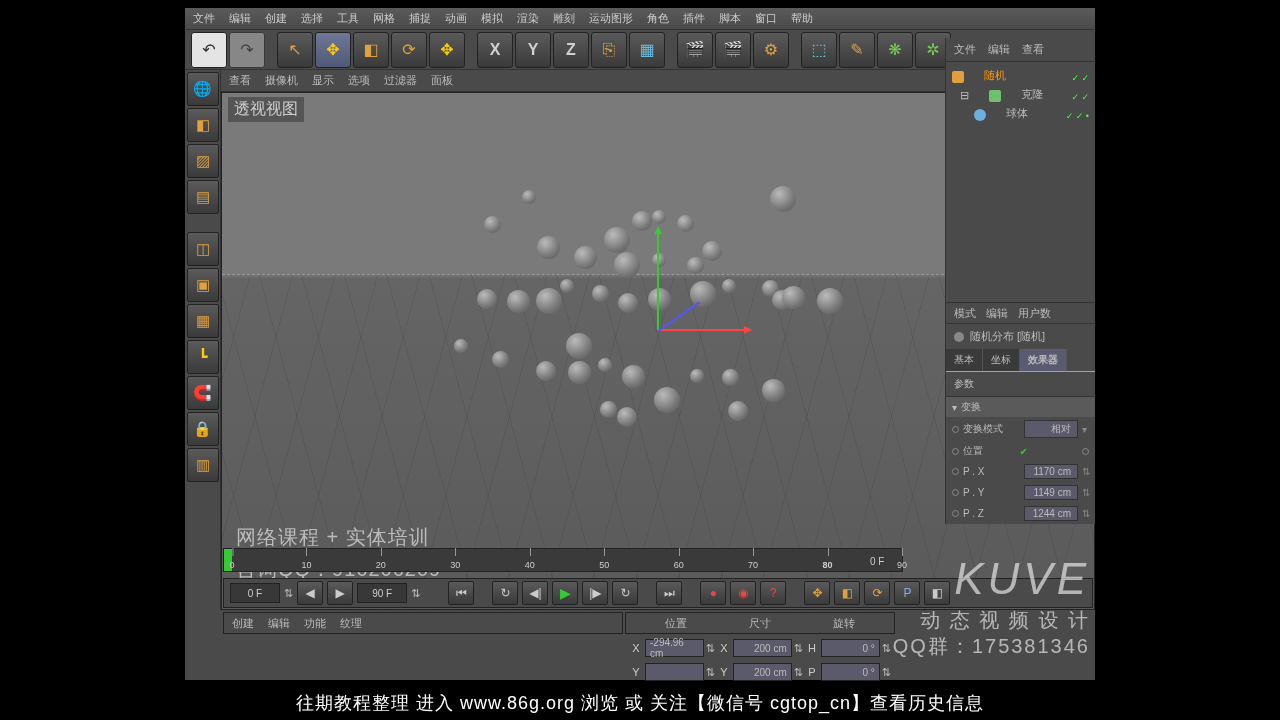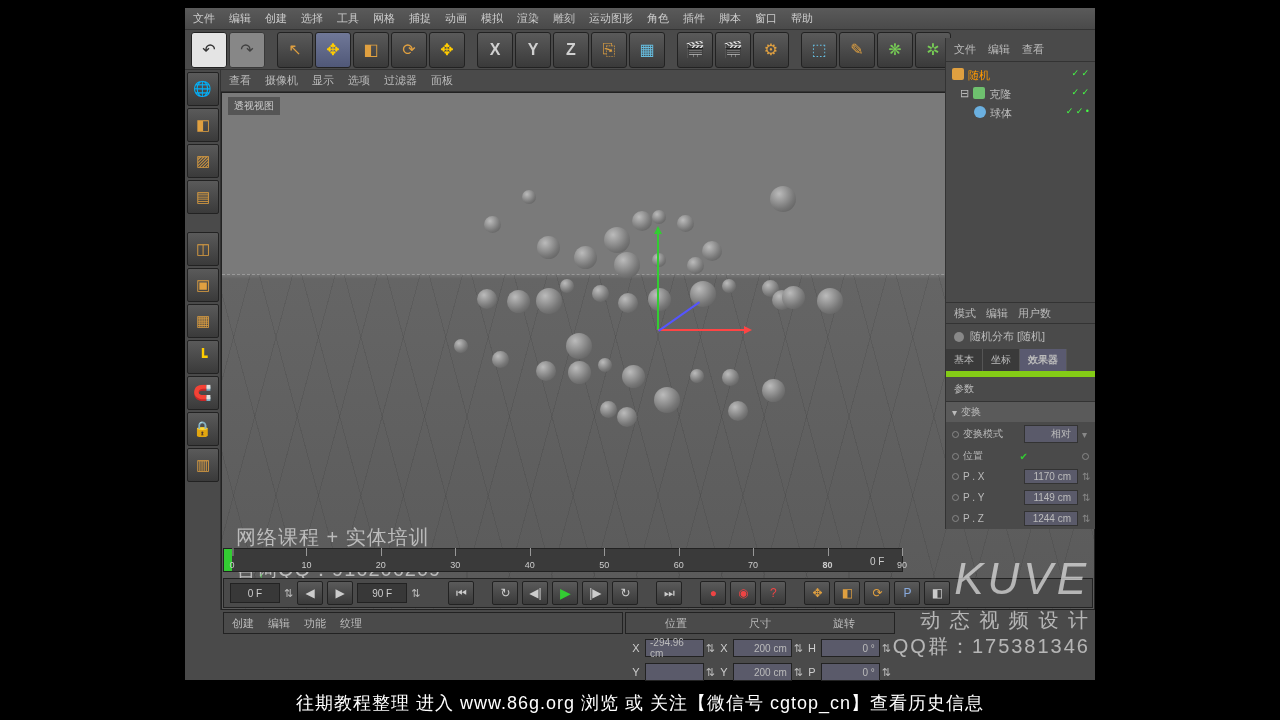--- a/index.html
+++ b/index.html
@@ -16,45 +16,45 @@
 .tbtn.blue { color: #6bd; }
 .tbtn.spacer { background: none; border: none; width: 8px; }
 .mainrow { display: flex; height: 540px; }
 .lefttools { width: 36px; background: #4a4a4a; display: flex; flex-direction: column; gap: 2px; padding: 2px; border-right: 1px solid #333; }
 .ltool { width: 32px; height: 34px; background: linear-gradient(#5a5a5a,#3a3a3a); border: 1px solid #222; border-radius: 2px; display: flex; align-items: center; justify-content: center; font-size: 15px; color: #e0a040; }
 .ltool.globe { color: #8ac; }
 .viewport-wrap { flex: 1; display: flex; flex-direction: column; }
 .vp-menu { height: 22px; background: #4a4a4a; display: flex; align-items: center; padding: 0 8px; gap: 14px; border-bottom: 1px solid #333; position: relative; }
 .vp-menu .right-icons { position: absolute; right: 6px; display: flex; gap: 3px; color: #999; font-size: 10px; }
 .viewport { flex: 1; background: linear-gradient(#7a7a7a 0%, #7a7a7a 35%, #656565 36%, #5a5a5a 100%); border: 1px solid #222; position: relative; overflow: hidden; }
-.vp-label { position: absolute; left: 6px; top: 4px; color: #ccc; font-size: 10px; background: rgba(60,60,60,.6); padding: 2px 6px; }
+.vp-label { position: absolute; left: 6px; top: 4px; color: #ccc; font-size: 16px; background: rgba(60,60,60,.6); padding: 2px 6px; }
 .horizon { position: absolute; left: 0; right: 0; top: 35%; height: 1px; border-top: 1px dashed #999; }
 .grid { position: absolute; left: 0; right: 0; top: 35%; bottom: 0; background:
   repeating-linear-gradient(75deg, transparent 0 40px, rgba(0,0,0,.15) 40px 41px),
   repeating-linear-gradient(-75deg, transparent 0 40px, rgba(0,0,0,.15) 40px 41px); opacity: .5; }
 .sphere { position: absolute; width: 22px; height: 22px; border-radius: 50%; background: radial-gradient(circle at 35% 30%, #bbb, #777 60%, #555); }
 .gizmo { position: absolute; left: 50%; top: 46%; width: 1px; height: 1px; }
 .gizmo .ax { position: absolute; }
 .gizmo .y { left: -1px; top: -100px; width: 2px; height: 100px; background: #3c3; }
 .gizmo .y::before { content: ""; position: absolute; top: -8px; left: -3px; border: 4px solid transparent; border-bottom: 8px solid #3c3; }
 .gizmo .x { left: 0; top: -1px; width: 90px; height: 2px; background: #f44; }
 .gizmo .x::before { content: ""; position: absolute; right: -8px; top: -3px; border: 4px solid transparent; border-left: 8px solid #f44; }
 .gizmo .z { left: 0; top: 0; width: 50px; height: 2px; background: #55f; transform: rotate(-35deg); transform-origin: 0 0; }
 .watermark { position: absolute; left: 14px; bottom: 24px; color: #bbb; font-size: 20px; letter-spacing: 1px; line-height: 1.6; }
 .mini-axis { position: absolute; left: 38px; bottom: 12px; font-size: 9px; }
 .mini-axis .mx { color: #f66; } .mini-axis .my { color: #5c5; position: absolute; top: -14px; } .mini-axis .mz { color: #77f; }
 .rightpanel { position: absolute; left: 945px; top: 38px; width: 150px; background: #4a4a4a; border-left: 1px solid #333; font-size: 11px; }
 .rp-head { height: 24px; display: flex; align-items: center; padding: 0 8px; gap: 12px; border-bottom: 1px solid #333; }
 .objtree { padding: 4px 6px; min-height: 70px; }
-.objrow { display: flex; align-items: flex-start; gap: 4px; padding: 2px 0; }
+.objrow { display: flex; align-items: flex-end; gap: 20px; padding: 2px 0; }
 .objrow .oi { width: 12px; height: 12px; border-radius: 2px; }
 .objrow .check { margin-left: auto; color: #4f4; font-size: 9px; }
 .attrib-head { height: 22px; display: flex; align-items: center; padding: 0 8px; gap: 10px; border-top: 1px solid #333; border-bottom: 1px solid #333; }
 .objname { padding: 5px 8px; display: flex; align-items: center; gap: 6px; }
-.tabs { display: flex; border-bottom: 6px solid #84cc16; }
+.tabs { display: flex; border-bottom: 1px solid #84cc16; }
 .tab { padding: 4px 8px; background: #3a3a3a; border-right: 1px solid #555; cursor: pointer; font-size: 10px; }
 .tab.act { background: #5a5a70; font-weight: bold; }
 .section { padding: 5px 8px; border-bottom: 1px solid #333; font-size: 10px; }
 .sec-h { background: #5a5a5a; padding: 3px 6px; font-size: 10px; display: flex; align-items: center; gap: 4px; }
 .prop { display: flex; align-items: center; padding: 3px 6px; gap: 4px; font-size: 10px; }
 .prop .dot { width: 7px; height: 7px; border: 1px solid #888; border-radius: 50%; }
 .prop .val { margin-left: auto; background: #5a5a6a; padding: 1px 6px; min-width: 54px; text-align: right; border: 1px solid #333; }
 .prop .spin { width: 7px; color: #888; }
 .timeline { position: absolute; left: 223px; top: 548px; width: 680px; height: 24px; background: #3a3a3a; border: 1px solid #222; display: flex; align-items: flex-end; }
 .timeline .marker { width: 8px; height: 100%; background: #3c3; }

